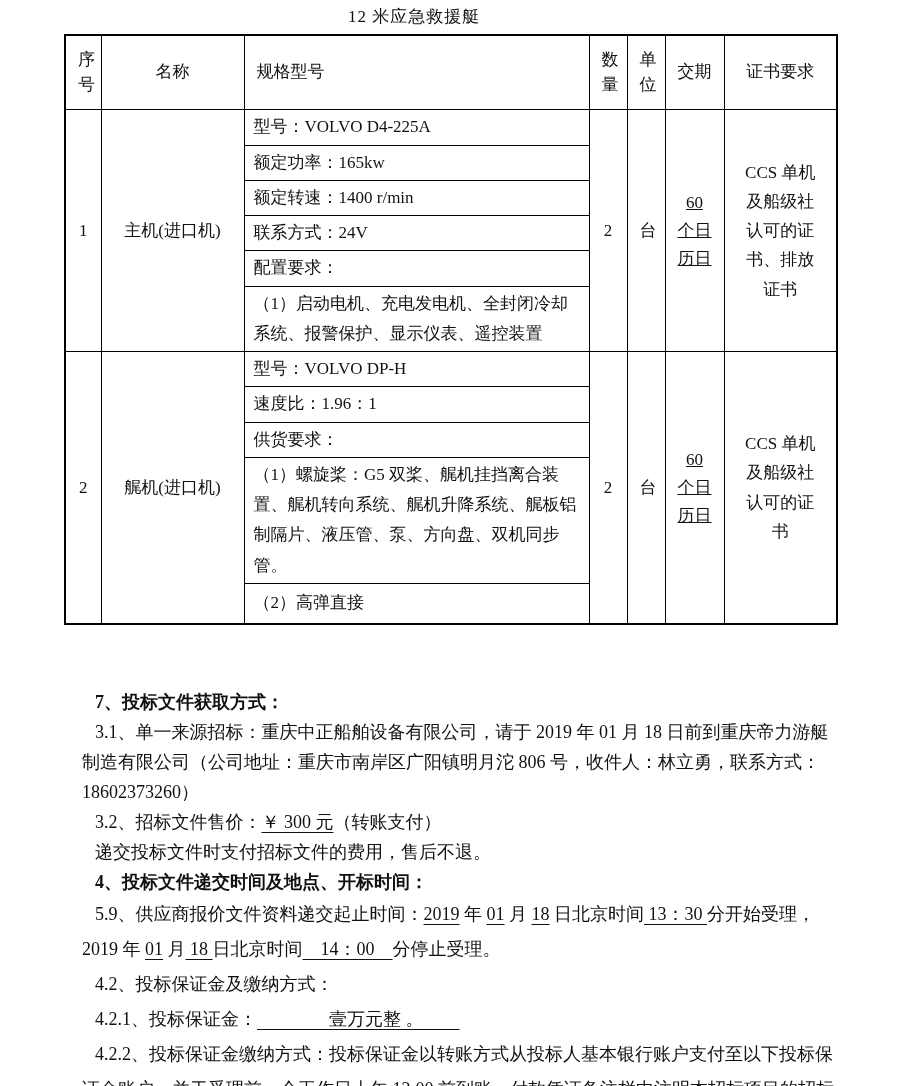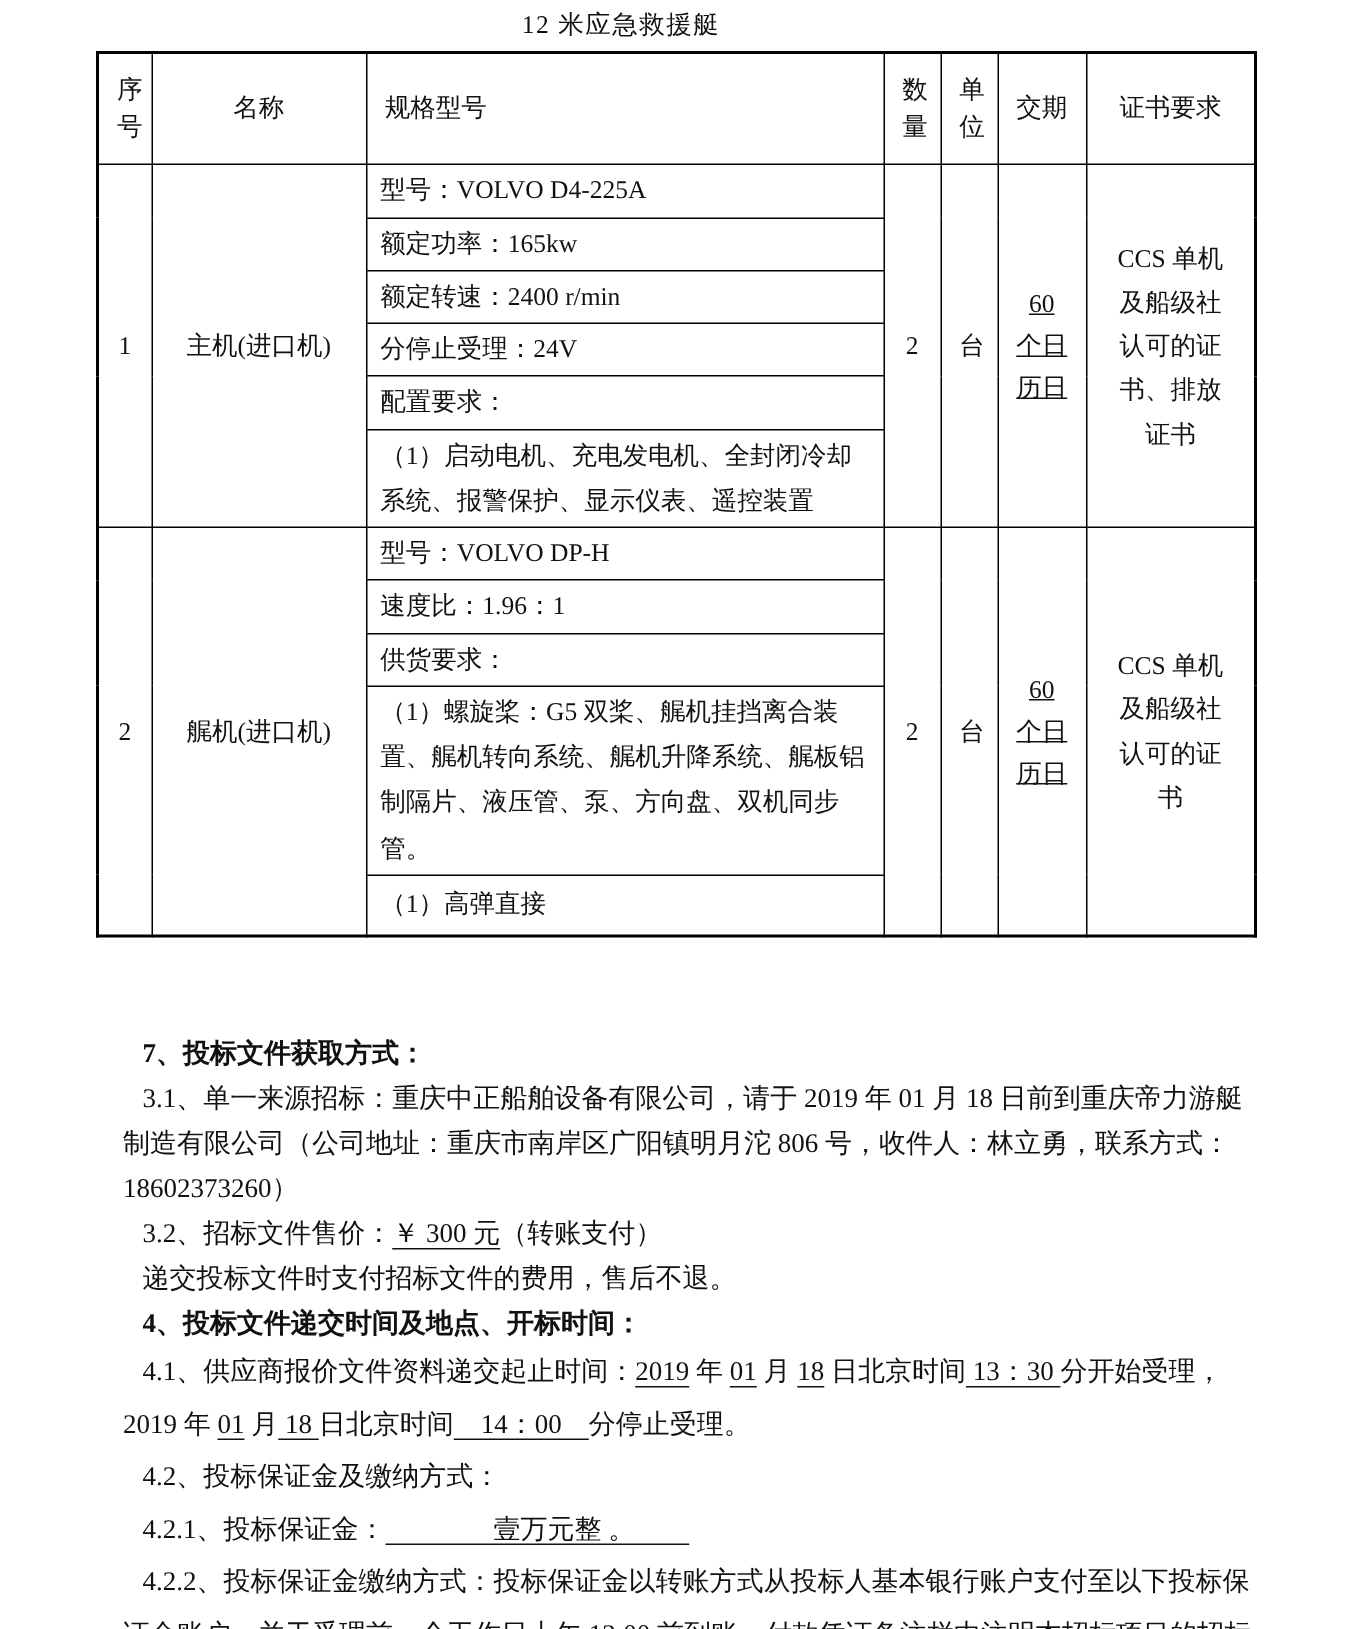--- a/index.html
+++ b/index.html
@@ -98,24 +98,24 @@
         <td class="cell-c" rowspan="6">台</td>
         <td class="cell-c pre" rowspan="6">60
 个日
 历日</td>
         <td class="cell-c cert" rowspan="6">CCS 单机及船级社认可的证书、排放证书</td>
       </tr>
       <tr class="rh29">
           <td class="spec">额定功率：165kw</td>
         </tr>
       <tr class="rh29">
-          <td class="spec">额定转速：2400 r/min</td>
+          <td class="spec">额定转速：1400 r/min</td>
         </tr>
       <tr class="rh29">
-          <td class="spec">分停止受理：24V</td>
+          <td class="spec">联系方式：24V</td>
         </tr>
       <tr class="rh29">
           <td class="spec">配置要求：</td>
         </tr>
       <tr class="rh62">
           <td class="spec">（1）启动电机、充电发电机、全封闭冷却系统、报警保护、显示仪表、遥控装置</td>
         </tr>
 
       <tr class="rh35">
         <td class="cell-c" rowspan="5">2</td>
@@ -131,38 +131,38 @@
       <tr class="rh33">
           <td class="spec">速度比：1.96：1</td>
         </tr>
       <tr class="rh31">
           <td class="spec">供货要求：</td>
         </tr>
       <tr class="rh96">
           <td class="spec">（1）螺旋桨：G5 双桨、艉机挂挡离合装置、艉机转向系统、艉机升降系统、艉板铝制隔片、液压管、泵、方向盘、双机同步管。</td>
         </tr>
       <tr class="rh41">
-          <td class="spec">（1）高弹直接</td>
+          <td class="spec">（2）高弹直接</td>
         </tr>
     </tbody>
   </table>
 
   <div class="body-text">
 
     <p class="p-bold lh30">7、投标文件获取方式：</p>
 
     <p class="lh30">3.1、单一来源招标：重庆中正船舶设备有限公司，请于 2019 年 01 月 18 日前到重庆帝力游艇制造有限公司（公司地址：重庆市南岸区广阳镇明月沱 806 号，收件人：林立勇，联系方式：18602373260）</p>
 
     <p class="lh30"><span>3.2、招标文件售价：</span><span class="u">￥ 300 元</span><span>（转账支付）</span></p>
 
     <p class="lh30 note-indent">递交投标文件时支付招标文件的费用，售后不退。</p>
 
     <p class="p-bold lh30 mt10">4、投标文件递交时间及地点、开标时间：</p>
 
-    <p class="lh35"><span>4.1、供应商报价文件资料递交起止时间：</span><span class="u">2019</span><span> 年 </span><span class="u">01</span><span> 月 </span><span class="u">18</span><span> 日北京时间</span><span class="u"> 13：30 </span><span>分开始受理，</span><br><span>2019 年 </span><span class="u">01</span><span> 月</span><span class="u"> 18 </span><span>日北京时间</span><span class="u">　14：00　</span><span>分停止受理。</span></p>
+    <p class="lh35"><span>5.9、供应商报价文件资料递交起止时间：</span><span class="u">2019</span><span> 年 </span><span class="u">01</span><span> 月 </span><span class="u">18</span><span> 日北京时间</span><span class="u"> 13：30 </span><span>分开始受理，</span><br><span>2019 年 </span><span class="u">01</span><span> 月</span><span class="u"> 18 </span><span>日北京时间</span><span class="u">　14：00　</span><span>分停止受理。</span></p>
 
     <p class="lh35">4.2、投标保证金及缴纳方式：</p>
 
     <p class="lh35 mt4"><span>4.2.1、投标保证金：</span><span class="u">　　　　壹万元整 。　　</span></p>
 
     <p class="lh35">4.2.2、投标保证金缴纳方式：投标保证金以转账方式从投标人基本银行账户支付至以下投标保证金账户，并于受理前一个工作日上午 12:00 前到账。付款凭证备注栏中注明本招标项目的招标编号。各投标人在银行转账（电汇）时，须充分考虑银行转账（电汇）的时间差风险，如同城转账、异地转账或汇款、跨行转账或电汇的时间要求。</p>
 
   </div>
 </div>
 

